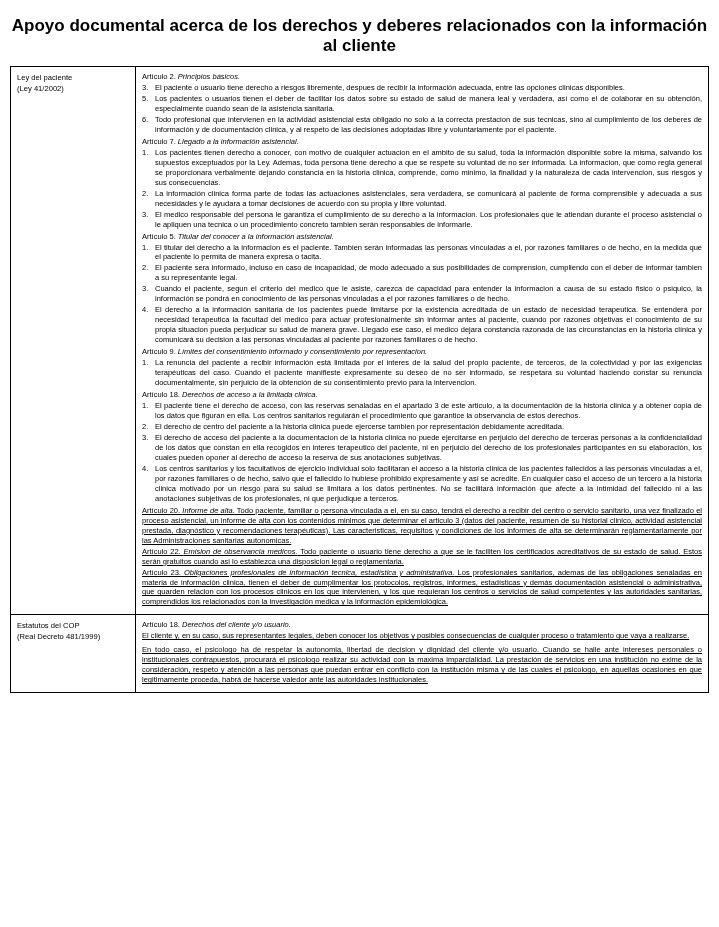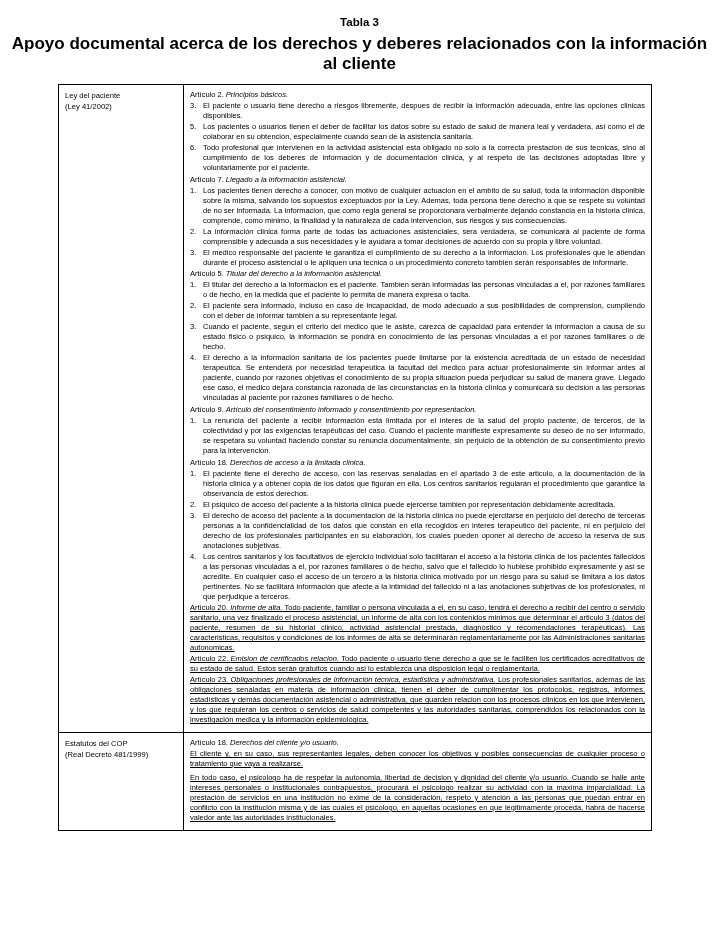--- a/index.html
+++ b/index.html
@@ -27,23 +27,22 @@
     font-size: 11.5px;
     font-weight: bold;
     margin-bottom: 6px;
   }
   .title-line2 {
     font-size: 17px;
     font-weight: bold;
   }
   table.doc {
     border-collapse: collapse;
-    width: 594px;
+    width: 699px;
     table-layout: fixed;
-    margin-left: 48px;
   }
   table.doc td {
     border: 1px solid #000000;
     vertical-align: top;
     padding: 5px 6px 6px 6px;
   }
   td.label-col {
     width: 112px;
     font-size: 7.6px;
     line-height: 1.45;
@@ -85,21 +84,20 @@
     height: 3px;
   }
   .ital { font-style: italic; }
 </style>
 </head>
 <body>
 
 <div class="page">
 
   <div class="title-block">
-    <div class="title-line1">Tabla 3</div>
     <div class="title-line2">Apoyo documental acerca de los derechos y deberes relacionados con la información al cliente</div>
   </div>
 
   <table class="doc">
     <tbody>
       <tr>
         <td class="label-col">
           <div>Ley del paciente</div>
           <div>(Ley 41/2002)</div>
         </td>
@@ -112,54 +110,54 @@
               <li><span class="num">5.</span><span>Los pacientes o usuarios tienen el deber de facilitar los datos sobre su estado de salud de manera leal y verdadera, así como el de colaborar en su obtención, especialmente cuando sean de la asistencia sanitaria.</span></li>
               <li><span class="num">6.</span><span>Todo profesional que intervienen en la actividad asistencial esta obligado no solo a la correcta prestacion de sus tecnicas, sino al cumplimiento de los deberes de información y de documentación clinica, y al respeto de las decisiones adoptadas libre y voluntariamente por el paciente.</span></li>
             </ul>
           </div>
 
           <div class="blk">
             <div class="art-head"><span>Artículo 7. </span><span class="ital">Llegado a la información asistencial.</span></div>
             <ul class="numlist">
               <li><span class="num">1.</span><span>Los pacientes tienen derecho a conocer, con motivo de cualquier actuacion en el ambito de su salud, toda la información disponible sobre la misma, salvando los supuestos exceptuados por la Ley. Ademas, toda persona tiene derecho a que se respete su voluntad de no ser informada. La informacion, que como regla general se proporcionara verbalmente dejando constancia en la historia clinica, comprende, como minimo, la finalidad y la naturaleza de cada intervencion, sus riesgos y sus consecuencias.</span></li>
               <li><span class="num">2.</span><span>La información clinica forma parte de todas las actuaciones asistenciales, sera verdadera, se comunicará al paciente de forma comprensible y adecuada a sus necesidades y le ayudara a tomar decisiones de acuerdo con su propia y libre voluntad.</span></li>
-              <li><span class="num">3.</span><span>El medico responsable del paciente le garantiza el cumplimiento de su derecho a la informacion. Los profesionales que le atiendan durante el proceso asistencial o le apliquen una tecnica o un procedimiento concreto tambien serán responsables de informarle.</span></li>
+              <li><span class="num">3.</span><span>El medico responsable del persona le garantiza el cumplimiento de su derecho a la informacion. Los profesionales que le atiendan durante el proceso asistencial o le apliquen una tecnica o un procedimiento concreto tambien serán responsables de informarle.</span></li>
             </ul>
           </div>
 
           <div class="blk">
-            <div class="art-head"><span>Artículo 5. </span><span class="ital">Titular del derecho a la información asistencial.</span></div>
+            <div class="art-head"><span>Artículo 5. </span><span class="ital">Titular del conocer a la información asistencial.</span></div>
             <ul class="numlist">
               <li><span class="num">1.</span><span>El titular del derecho a la informacion es el paciente. Tambien serán informadas las personas vinculadas a el, por razones familiares o de hecho, en la medida que el paciente lo permita de manera expresa o tacita.</span></li>
               <li><span class="num">2.</span><span>El paciente sera informado, incluso en caso de incapacidad, de modo adecuado a sus posibilidades de comprension, cumpliendo con el deber de informar tambien a su representante legal.</span></li>
               <li><span class="num">3.</span><span>Cuando el paciente, segun el criterio del medico que le asiste, carezca de capacidad para entender la informacion a causa de su estado fisico o psiquico, la información se pondrá en conocimiento de las personas vinculadas a el por razones familiares o de hecho.</span></li>
               <li><span class="num">4.</span><span>El derecho a la información sanitaria de los pacientes puede limitarse por la existencia acreditada de un estado de necesidad terapeutica. Se entenderá por necesidad terapeutica la facultad del medico para actuar profesionalmente sin informar antes al paciente, cuando por razones objetivas el conocimiento de su propia situacion pueda perjudicar su salud de manera grave. Llegado ese caso, el medico dejara constancia razonada de las circunstancias en la historia clínica y comunicará su decision a las personas vinculadas al paciente por razones familiares o de hecho.</span></li>
             </ul>
           </div>
 
           <div class="blk">
-            <div class="art-head"><span>Artículo 9. </span><span class="ital">Artículo del consentimiento informado y consentimiento por representacion.</span></div>
+            <div class="art-head"><span>Artículo 9. </span><span class="ital">Límites del consentimiento informado y consentimiento por representacion.</span></div>
             <ul class="numlist">
               <li><span class="num">1.</span><span>La renuncia del paciente a recibir información está limitada por el interes de la salud del propio paciente, de terceros, de la colectividad y por las exigencias terapéuticas del caso. Cuando el paciente manifieste expresamente su deseo de no ser informado, se respetara su voluntad haciendo constar su renuncia documentalmente, sin perjuicio de la obtención de su consentimiento previo para la intervencion.</span></li>
             </ul>
           </div>
 
           <div class="blk">
             <div class="art-head"><span>Artículo 18. </span><span class="ital">Derechos de acceso a la limitada clinica.</span></div>
             <ul class="numlist">
               <li><span class="num">1.</span><span>El paciente tiene el derecho de acceso, con las reservas senaladas en el apartado 3 de este articulo, a la documentación de la historia clinica y a obtener copia de los datos que figuran en ella. Los centros sanitarios regularán el procedimiento que garantice la observancia de estos derechos.</span></li>
-              <li><span class="num">2.</span><span>El psiquico de acceso del paciente a la historia clinica puede ejercerse tambien por representación debidamente acreditada.</span></li>
+              <li><span class="num">2.</span><span>El derecho de centro del paciente a la historia clinica puede ejercerse tambien por representación debidamente acreditada.</span></li>
               <li><span class="num">3.</span><span>El derecho de acceso del paciente a la documentacion de la historia clinica no puede ejercitarse en perjuicio del derecho de terceras personas a la confidencialidad de los datos que constan en ella recogidos en interes terapeutico del paciente, ni en perjuicio del derecho de los profesionales participantes en su elaboración, los cuales pueden oponer al derecho de acceso la reserva de sus anotaciones subjetivas.</span></li>
               <li><span class="num">4.</span><span>Los centros sanitarios y los facultativos de ejercicio individual solo facilitaran el acceso a la historia clinica de los pacientes fallecidos a las personas vinculadas a el, por razones familiares o de hecho, salvo que el fallecido lo hubiese prohibido expresamente y así se acredite. En cualquier caso el acceso de un tercero a la historia clinica motivado por un riesgo para su salud se limitara a los datos pertinentes. No se facilitará información que afecte a la intimidad del fallecido ni a las anotaciones subjetivas de los profesionales, ni que perjudique a terceros.</span></li>
             </ul>
           </div>
 
           <div class="para"><span>Artículo 20. </span><span class="ital">Informe de alta.</span><span> Todo paciente, familiar o persona vinculada a el, en su caso, tendrá el derecho a recibir del centro o servicio sanitario, una vez finalizado el proceso asistencial, un informe de alta con los contenidos minimos que determinar el articulo 3 (datos del paciente, resumen de su historial clinico, actividad asistencial prestada, diagnóstico y recomendaciones terapéuticas). Las caracteristicas, requisitos y condiciones de los informes de alta se determinarán reglamentariamente por las Administraciones sanitarias autonomicas.</span></div>
 
-          <div class="para"><span>Artículo 22. </span><span class="ital">Emision de certificados relacion.</span><span> Todo paciente o usuario tiene derecho a que se le faciliten los certificados acreditativos de su estado de salud. Estos serán gratuitos cuando asi lo establezca una disposicion legal o reglamentaria.</span></div>
+          <div class="para"><span>Artículo 22. </span><span class="ital">Emision de observancia medicos.</span><span> Todo paciente o usuario tiene derecho a que se le faciliten los certificados acreditativos de su estado de salud. Estos serán gratuitos cuando asi lo establezca una disposicion legal o reglamentaria.</span></div>
 
           <div class="para"><span>Artículo 23. </span><span class="ital">Obligaciones profesionales de información tecnica, estadística y administrativa.</span><span> Los profesionales sanitarios, ademas de las obligaciones senaladas en materia de información clinica, tienen el deber de cumplimentar los protocolos, registros, informes, estadísticas y demás documentación asistencial o administrativa, que guarden relacion con los procesos clinicos en los que intervienen, y los que requieran los centros o servicios de salud competentes y las autoridades sanitarias, comprendidos los relacionados con la investigación medica y la información epidemiológica.</span></div>
 
         </td>
       </tr>
 
       <tr>
         <td class="label-col">
           <div>Estatutos del COP</div>
           <div>(Real Decreto 481/1999)</div>

